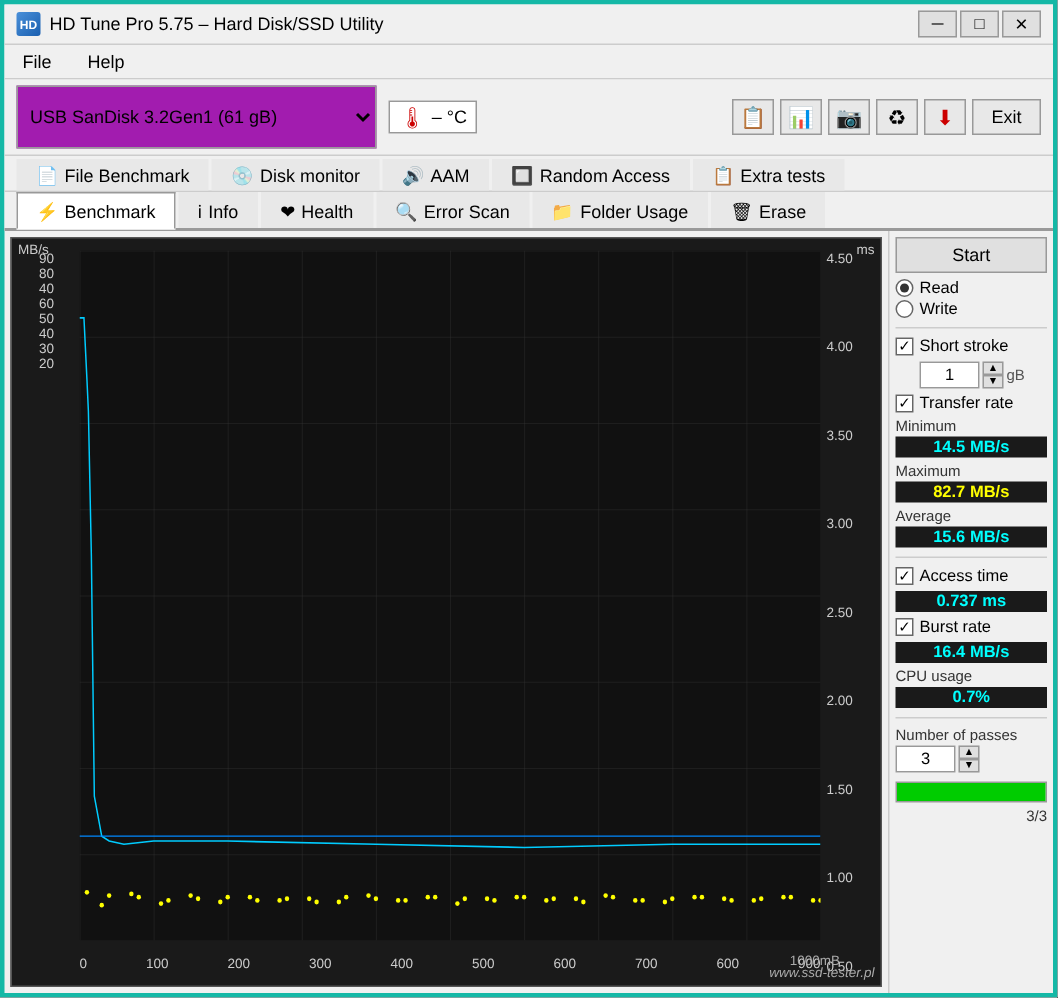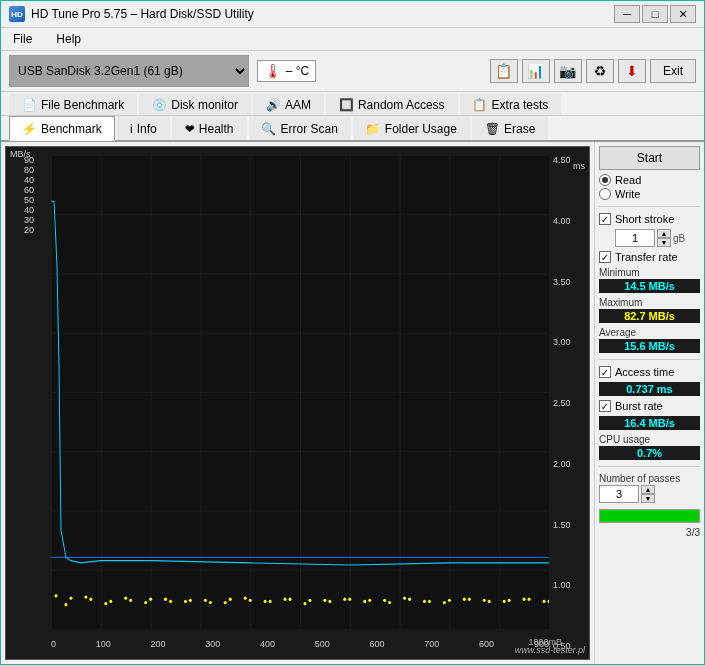--- a/index.html
+++ b/index.html
@@ -1,30 +1,30 @@
 <!DOCTYPE html>
 <html><head>
   <meta charset="utf-8">
   <style>
     * { box-sizing: border-box; margin: 0; padding: 0; }
     body { font-family: 'Segoe UI', Arial, sans-serif; font-size: 12px; background: #f0f0f0; width: 705px; height: 665px; overflow: hidden; }
     
-    .window { width: 705px; height: 665px; background: #f0f0f0; border: 1px solid #14b8a6; display: flex; flex-direction: column; }
+    .window { width: 705px; height: 665px; background: #f0f0f0; border: 3px solid #14b8a6; display: flex; flex-direction: column; }
     
     .title-bar { background: #f0f0f0; padding: 4px 8px; display: flex; align-items: center; justify-content: space-between; border-bottom: 1px solid #ccc; }
     .title-bar-left { display: flex; align-items: center; gap: 6px; font-size: 12px; font-weight: normal; }
     .title-icon { width: 16px; height: 16px; background: linear-gradient(135deg, #4a90d9, #1a5fb0); border-radius: 2px; display: flex; align-items: center; justify-content: center; color: white; font-size: 8px; font-weight: bold; }
     .title-controls { display: flex; gap: 2px; }
     .title-btn { width: 26px; height: 18px; border: 1px solid #999; background: #e0e0e0; cursor: pointer; display: flex; align-items: center; justify-content: center; font-size: 11px; }
     
     .menu-bar { background: #f0f0f0; padding: 2px 8px; display: flex; gap: 16px; border-bottom: 1px solid #ccc; font-size: 12px; }
     .menu-item { cursor: pointer; padding: 2px 4px; }
     
     .toolbar { background: #f0f0f0; padding: 4px 8px; display: flex; align-items: center; gap: 8px; border-bottom: 1px solid #ccc; }
-    .device-select { width: 240px; height: 32px; border: 1px solid #999; background: #a3a3a3; font-size: 12px; padding: 2px 4px; }
+    .device-select { width: 240px; height: 42px; border: 1px solid #999; background: #a21caf; font-size: 12px; padding: 2px 4px; }
     .temp-display { display: flex; align-items: center; gap: 4px; background: white; border: 1px solid #999; padding: 2px 6px; font-size: 12px; }
     .temp-icon { color: #cc0000; font-size: 14px; }
     .toolbar-icons { display: flex; gap: 4px; margin-left: auto; }
     .toolbar-icon-btn { width: 28px; height: 24px; border: 1px solid #999; background: #e8e8e8; display: flex; align-items: center; justify-content: center; cursor: pointer; font-size: 14px; }
     .exit-btn { height: 24px; padding: 0 12px; border: 1px solid #999; background: #e8e8e8; cursor: pointer; font-size: 12px; }
     
     .tabs-row1 { display: flex; background: #f0f0f0; border-bottom: 1px solid #ccc; padding: 2px 8px 0; }
     .tabs-row2 { display: flex; background: #f0f0f0; border-bottom: 2px solid #999; padding: 0px 8px 0; }
     .tab { display: flex; align-items: center; gap: 4px; padding: 3px 12px; cursor: pointer; font-size: 12px; border: 1px solid transparent; border-bottom: none; margin-right: 2px; background: #e8e8e8; }
     .tab.active { background: white; border: 1px solid #999; border-bottom: 1px solid white; margin-bottom: -1px; z-index: 1; }
@@ -42,21 +42,21 @@
     .y-label-right { color: #ccc; font-size: 9px; text-align: left; padding-left: 2px; }
     
     .chart-plot { position: absolute; left: 45px; right: 40px; top: 8px; bottom: 30px; }
     
     .chart-svg { width: 100%; height: 100%; }
     
     .x-axis { position: absolute; left: 45px; right: 40px; bottom: 10px; display: flex; justify-content: space-between; }
     .x-label { color: #ccc; font-size: 9px; }
     
     .axis-units-left { position: absolute; top: 2px; left: 4px; color: #ccc; font-size: 9px; }
-    .axis-units-right { position: absolute; top: 14px; right: 4px; color: #ccc; font-size: 9px; }
+    .axis-units-right { position: absolute; top: 2px; right: 4px; color: #ccc; font-size: 9px; }
     
     .bottom-label { position: absolute; bottom: 2px; right: 2px; color: #aaa; font-size: 9px; }
     
     .side-panel { width: 110px; background: #f0f0f0; padding: 4px; display: flex; flex-direction: column; gap: 4px; border-left: 1px solid #ccc; }
     
     .start-btn { background: #e0e0e0; border: 1px solid #999; padding: 4px 16px; cursor: pointer; font-size: 12px; text-align: center; width: 100%; }
     
     .radio-group { display: flex; flex-direction: column; gap: 2px; }
     .radio-item { display: flex; align-items: center; gap: 4px; font-size: 11px; cursor: pointer; }
     .radio-circle { width: 12px; height: 12px; border-radius: 50%; border: 1px solid #666; background: white; display: flex; align-items: center; justify-content: center; }

